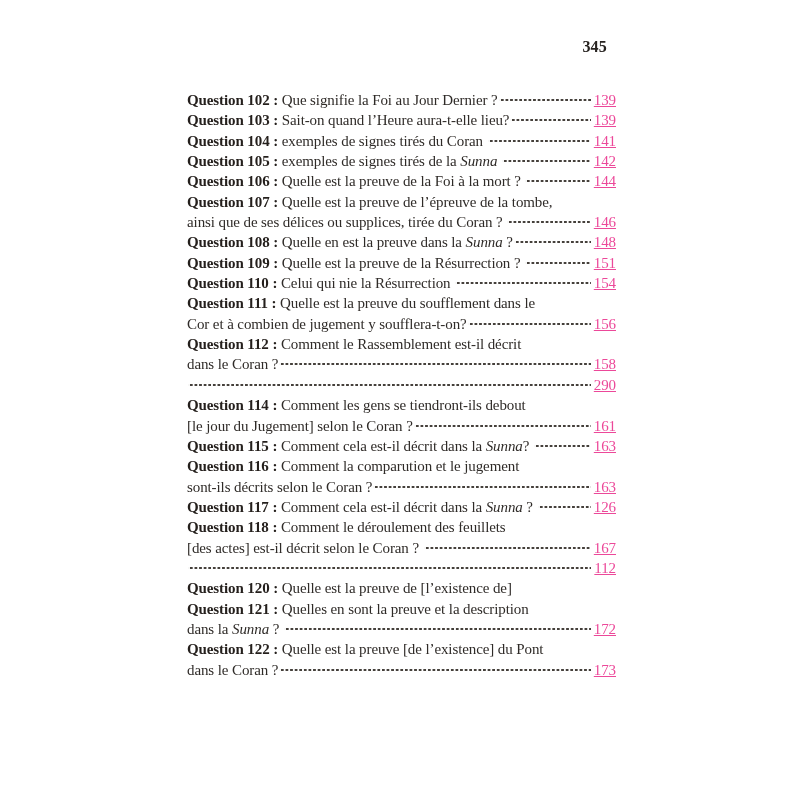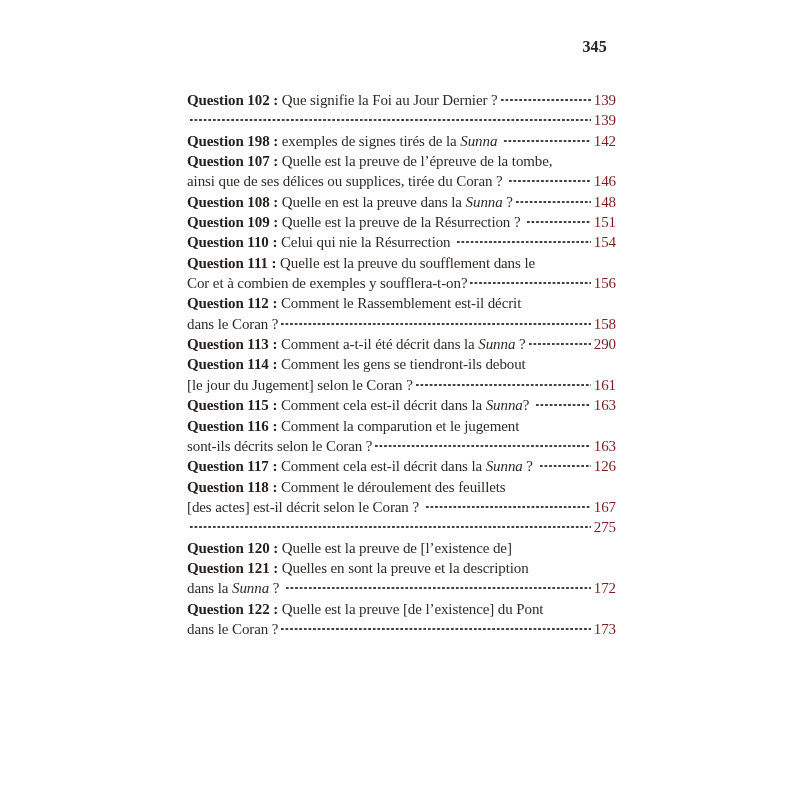--- a/index.html
+++ b/index.html
@@ -51,50 +51,53 @@
     height: 13px;
     margin: 0 3px 0 1px;
     align-self: baseline;
     background-image: radial-gradient(circle, #45403b 1.05px, rgba(0,0,0,0) 1.35px);
     background-size: 4.6px 4px;
     background-repeat: repeat-x;
     background-position: left 1px bottom 1px;
   }
   .pg {
     flex: 0 0 auto;
-    color: #7f1d1d;
+    color: #ec4899;
+    text-decoration: underline;
   }
 </style>
 </head>
 <body>
 
 <div class="page">
   <div class="page-number">345</div>
   <div class="toc" id="toc">
       <div class="line"><span class="txt"><span class="label">Question 102 : </span><span>Que signifie la Foi au Jour Dernier ?</span></span><span class="leader"></span><span class="pg">139</span></div>
-      <div class="line"><span class="leader"></span><span class="pg">139</span></div>
-      <div class="line"><span class="txt"><span class="label">Question 198 : </span><span>exemples de signes tirés de la </span><i>Sunna</i><span> </span></span><span class="leader"></span><span class="pg">142</span></div>
+      <div class="line"><span class="txt"><span class="label">Question 103 : </span><span>Sait-on quand l’Heure aura-t-elle lieu?</span></span><span class="leader"></span><span class="pg">139</span></div>
+      <div class="line"><span class="txt"><span class="label">Question 104 : </span><span>exemples de signes tirés du Coran </span></span><span class="leader"></span><span class="pg">141</span></div>
+      <div class="line"><span class="txt"><span class="label">Question 105 : </span><span>exemples de signes tirés de la </span><i>Sunna</i><span> </span></span><span class="leader"></span><span class="pg">142</span></div>
+      <div class="line"><span class="txt"><span class="label">Question 106 : </span><span>Quelle est la preuve de la Foi à la mort ? </span></span><span class="leader"></span><span class="pg">144</span></div>
       <div class="line"><span class="txt"><span class="label">Question 107 : </span><span>Quelle est la preuve de l’épreuve de la tombe,</span></span></div>
       <div class="line"><span class="txt"><span>ainsi que de ses délices ou supplices, tirée du Coran ? </span></span><span class="leader"></span><span class="pg">146</span></div>
       <div class="line"><span class="txt"><span class="label">Question 108 : </span><span>Quelle en est la preuve dans la </span><i>Sunna</i><span> ?</span></span><span class="leader"></span><span class="pg">148</span></div>
       <div class="line"><span class="txt"><span class="label">Question 109 : </span><span>Quelle est la preuve de la Résurrection ? </span></span><span class="leader"></span><span class="pg">151</span></div>
       <div class="line"><span class="txt"><span class="label">Question 110 : </span><span>Celui qui nie la Résurrection </span></span><span class="leader"></span><span class="pg">154</span></div>
       <div class="line"><span class="txt"><span class="label">Question 111 : </span><span>Quelle est la preuve du soufflement dans le</span></span></div>
-      <div class="line"><span class="txt"><span>Cor et à combien de exemples y soufflera-t-on?</span></span><span class="leader"></span><span class="pg">156</span></div>
+      <div class="line"><span class="txt"><span>Cor et à combien de jugement y soufflera-t-on?</span></span><span class="leader"></span><span class="pg">156</span></div>
       <div class="line"><span class="txt"><span class="label">Question 112 : </span><span>Comment le Rassemblement est-il décrit</span></span></div>
       <div class="line"><span class="txt"><span>dans le Coran ?</span></span><span class="leader"></span><span class="pg">158</span></div>
-      <div class="line"><span class="txt"><span class="label">Question 113 : </span><span>Comment a-t-il été décrit dans la </span><i>Sunna</i><span> ?</span></span><span class="leader"></span><span class="pg">290</span></div>
+      <div class="line"><span class="leader"></span><span class="pg">290</span></div>
       <div class="line"><span class="txt"><span class="label">Question 114 : </span><span>Comment les gens se tiendront-ils debout</span></span></div>
       <div class="line"><span class="txt"><span>[le jour du Jugement] selon le Coran ?</span></span><span class="leader"></span><span class="pg">161</span></div>
       <div class="line"><span class="txt"><span class="label">Question 115 : </span><span>Comment cela est-il décrit dans la </span><i>Sunna</i><span>? </span></span><span class="leader"></span><span class="pg">163</span></div>
       <div class="line"><span class="txt"><span class="label">Question 116 : </span><span>Comment la comparution et le jugement</span></span></div>
       <div class="line"><span class="txt"><span>sont-ils décrits selon le Coran ?</span></span><span class="leader"></span><span class="pg">163</span></div>
       <div class="line"><span class="txt"><span class="label">Question 117 : </span><span>Comment cela est-il décrit dans la </span><i>Sunna</i><span> ? </span></span><span class="leader"></span><span class="pg">126</span></div>
       <div class="line"><span class="txt"><span class="label">Question 118 : </span><span>Comment le déroulement des feuillets</span></span></div>
       <div class="line"><span class="txt"><span>[des actes] est-il décrit selon le Coran ? </span></span><span class="leader"></span><span class="pg">167</span></div>
-      <div class="line"><span class="leader"></span><span class="pg">275</span></div>
+      <div class="line"><span class="leader"></span><span class="pg">112</span></div>
       <div class="line"><span class="txt"><span class="label">Question 120 : </span><span>Quelle est la preuve de [l’existence de]</span></span></div>
       <div class="line"><span class="txt"><span class="label">Question 121 : </span><span>Quelles en sont la preuve et la description</span></span></div>
       <div class="line"><span class="txt"><span>dans la </span><i>Sunna</i><span> ? </span></span><span class="leader"></span><span class="pg">172</span></div>
       <div class="line"><span class="txt"><span class="label">Question 122 : </span><span>Quelle est la preuve [de l’existence] du Pont</span></span></div>
       <div class="line"><span class="txt"><span>dans le Coran ?</span></span><span class="leader"></span><span class="pg">173</span></div>
     </div>
 </div>
 
 </body></html>

